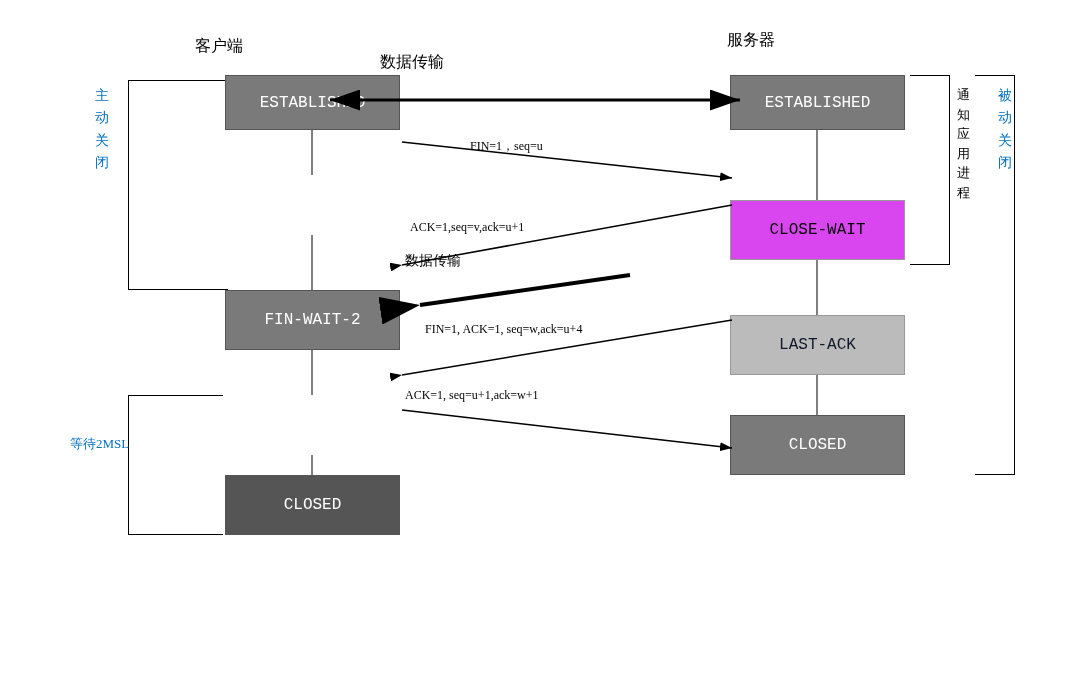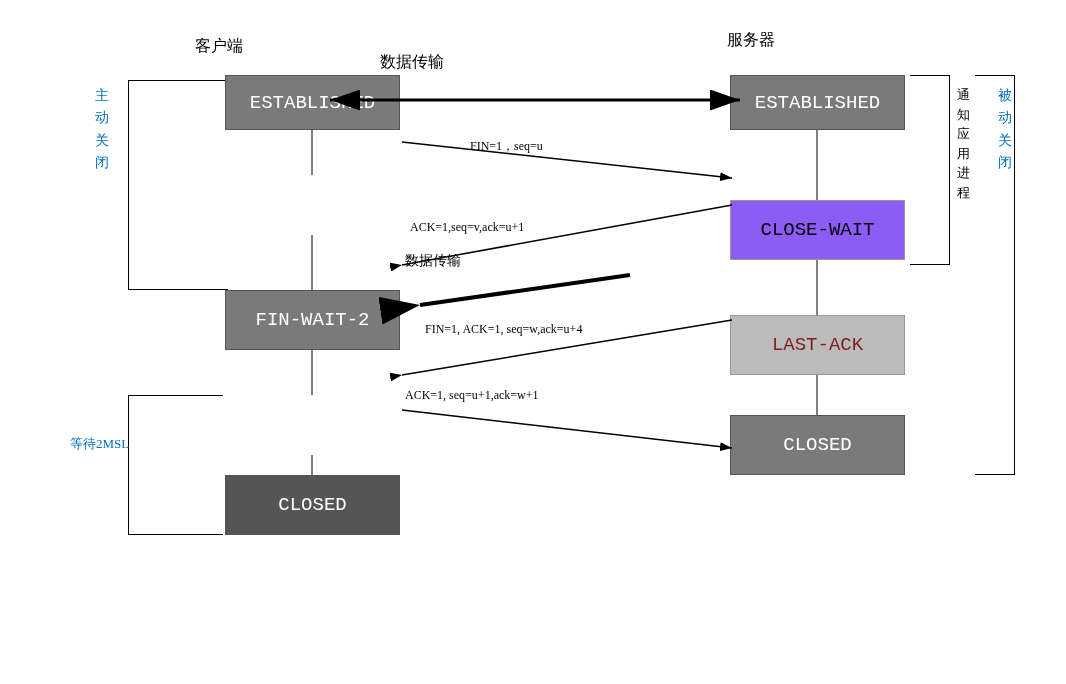--- a/index.html
+++ b/index.html
@@ -37,21 +37,21 @@
     }
 
     
     .state-box {
       position: absolute;
       background: #7a7a7a;
       color: #fff;
       display: flex;
       align-items: center;
       justify-content: center;
-      font-size: 19px;
+      font-size: 16px;
       font-family: 'Courier New', monospace;
       border: 1px solid #555;
     }
 
     
     .box-established-client {
       left: 185px;
       top: 55px;
       width: 175px;
       height: 55px;
@@ -87,31 +87,31 @@
       left: 690px;
       top: 55px;
       width: 175px;
       height: 55px;
     }
     .box-closewait {
       left: 690px;
       top: 180px;
       width: 175px;
       height: 60px;
-      background: #8b5cf6;
+      background: #d946ef;
       color: #000;
       border: 1px solid #999;
     }
     .box-lastack {
       left: 690px;
       top: 295px;
       width: 175px;
       height: 60px;
       background: #bbb;
-      color: #7f1d1d;
+      color: #0f172a;
       border: 1px solid #999;
     }
     .box-closed-server {
       left: 690px;
       top: 395px;
       width: 175px;
       height: 60px;
       background: #7a7a7a;
       color: #fff;
     }

